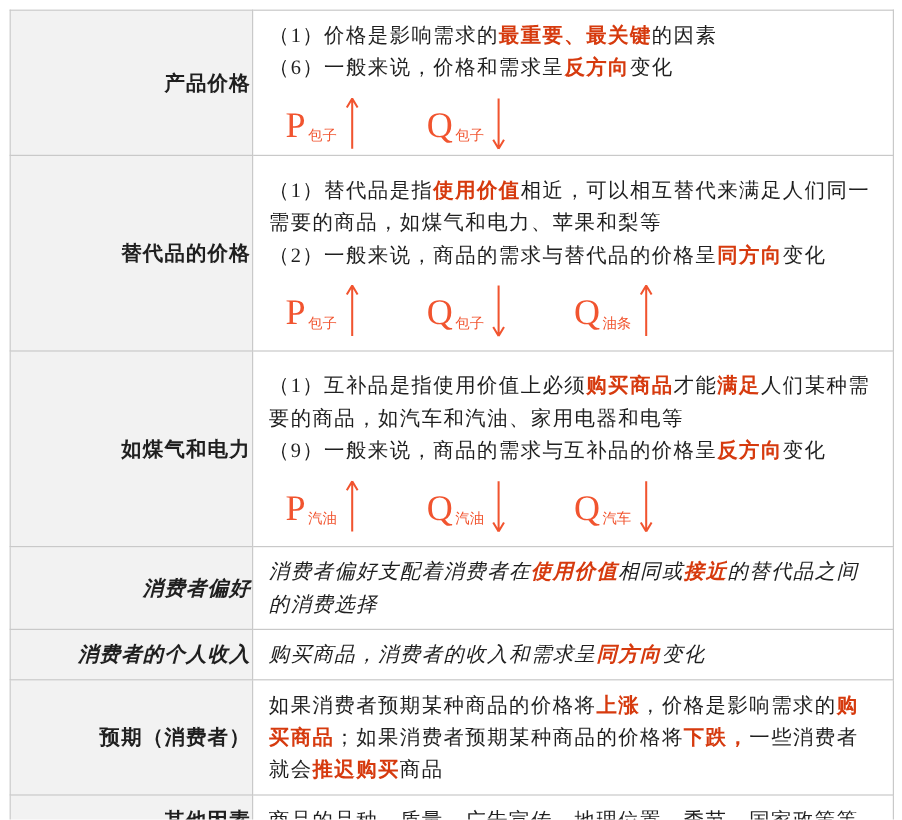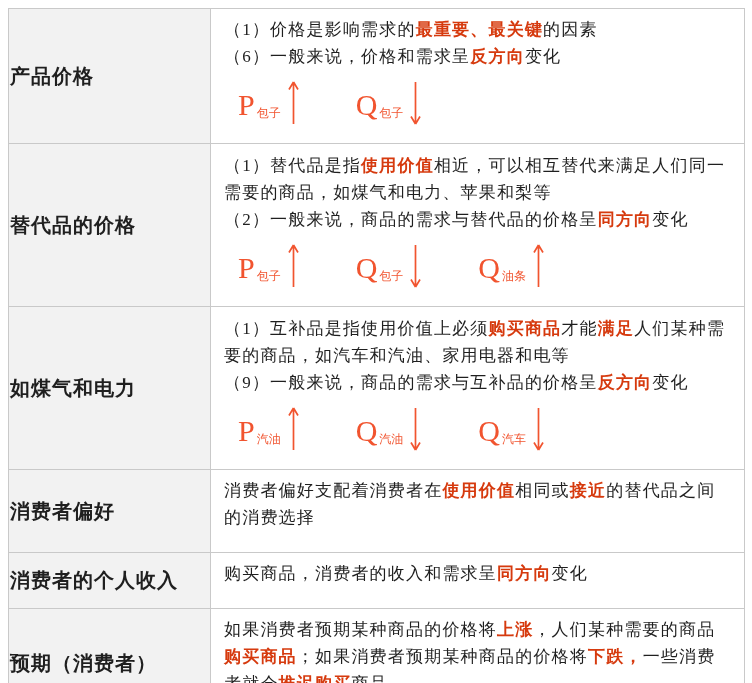--- a/index.html
+++ b/index.html
@@ -22,28 +22,28 @@
     margin:8px 0 0 8px;
   }
   table.factors td{
     border:1px solid var(--border);
     vertical-align:middle;
     box-sizing:border-box;
   }
   td.hcell{
     width:202px;
     background:var(--header-bg);
-    text-align:left;
+    text-align:right;
     font-weight:bold;
-    font-size:20px;
+    font-size:17px;
     letter-spacing:1px;
   }
   td.ccell{
     background:#ffffff;
-    padding:7px 12px 21px 13px;
+    padding:7px 12px 7px 13px;
     font-size:17px;
     line-height:27px;
     letter-spacing:1.2px;
   }
   .para{margin:0;}
   .hl{color:var(--hl);font-weight:bold;}
   .formula-row{
     display:flex;
     align-items:flex-end;
     gap:56px;
@@ -64,22 +64,22 @@
     font-size:12px;
     line-height:12px;
     margin:0 6px 1px 2px;
     letter-spacing:0;
   }
   .arrow{display:inline-block;margin-bottom:-6px;}
   
   tr:nth-child(1){height:110px;}
   tr:nth-child(2){height:163px;}
   tr:nth-child(3){height:163px;}
-  tr:nth-child(4){height:68px;}
-  tr:nth-child(5){height:40px;}
+  tr:nth-child(4){height:68px;font-style:italic;}
+  tr:nth-child(5){height:40px;font-style:italic;}
   tr:nth-child(6){height:86px;}
   tr:nth-child(7){height:38px;}
 </style>
 </head>
 <body>
 
 <table class="factors">
   <tbody>
       <tr>
         <td class="hcell">产品价格</td>
@@ -172,21 +172,21 @@
       </tr>
       <tr>
         <td class="hcell">消费者的个人收入</td>
         <td class="ccell">
           <div class="para"><span>购买商品，消费者的收入和需求呈</span><span class="hl">同方向</span><span>变化</span></div>
         </td>
       </tr>
       <tr>
         <td class="hcell">预期（消费者）</td>
         <td class="ccell">
-          <div class="para"><span>如果消费者预期某种商品的价格将</span><span class="hl">上涨</span><span>，人们某种需要的商品</span><span class="hl">购买商品</span><span>；如果消费者预期某种商品的价格将</span><span class="hl">下跌，</span><span>一些消费者就会</span><span class="hl">推迟购买</span><span>商品</span></div>
+          <div class="para"><span>如果消费者预期某种商品的价格将</span><span class="hl">上涨</span><span>，价格是影响需求的</span><span class="hl">购买商品</span><span>；如果消费者预期某种商品的价格将</span><span class="hl">下跌，</span><span>一些消费者就会</span><span class="hl">推迟购买</span><span>商品</span></div>
         </td>
       </tr>
       <tr>
         <td class="hcell">其他因素</td>
         <td class="ccell">
           <div class="para"><span>商品的品种、质量、广告宣传，地理位置，季节，国家政策等</span></div>
         </td>
       </tr>
     </tbody>
 </table>

